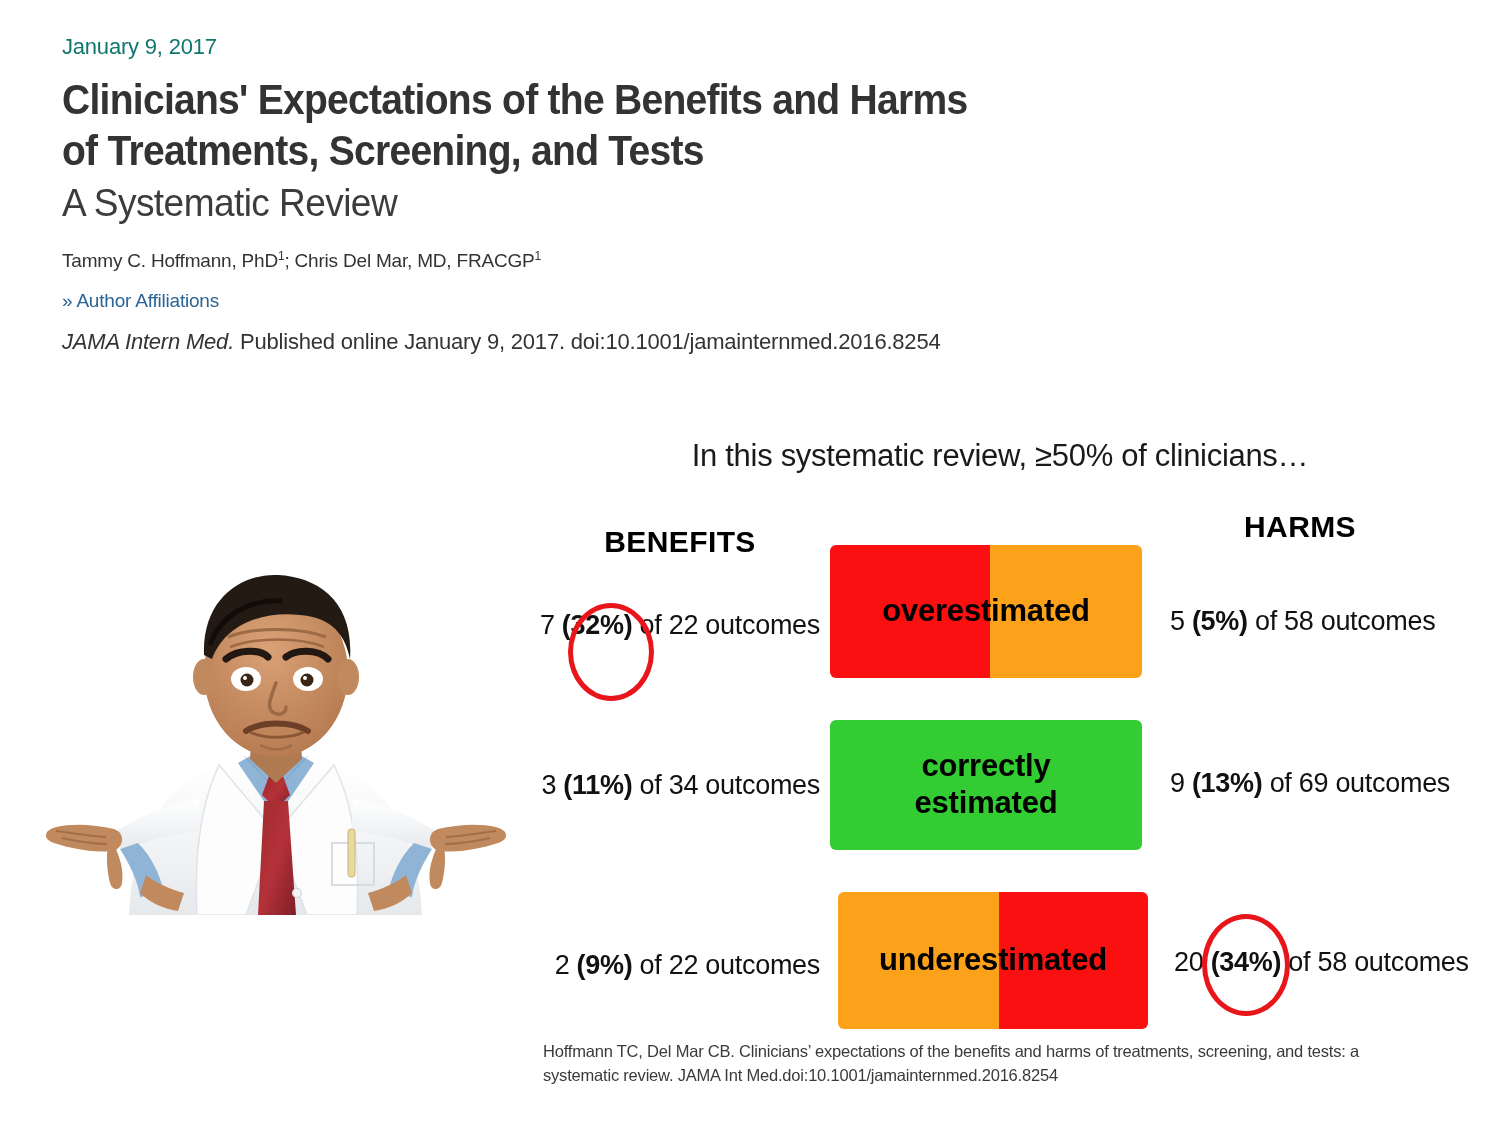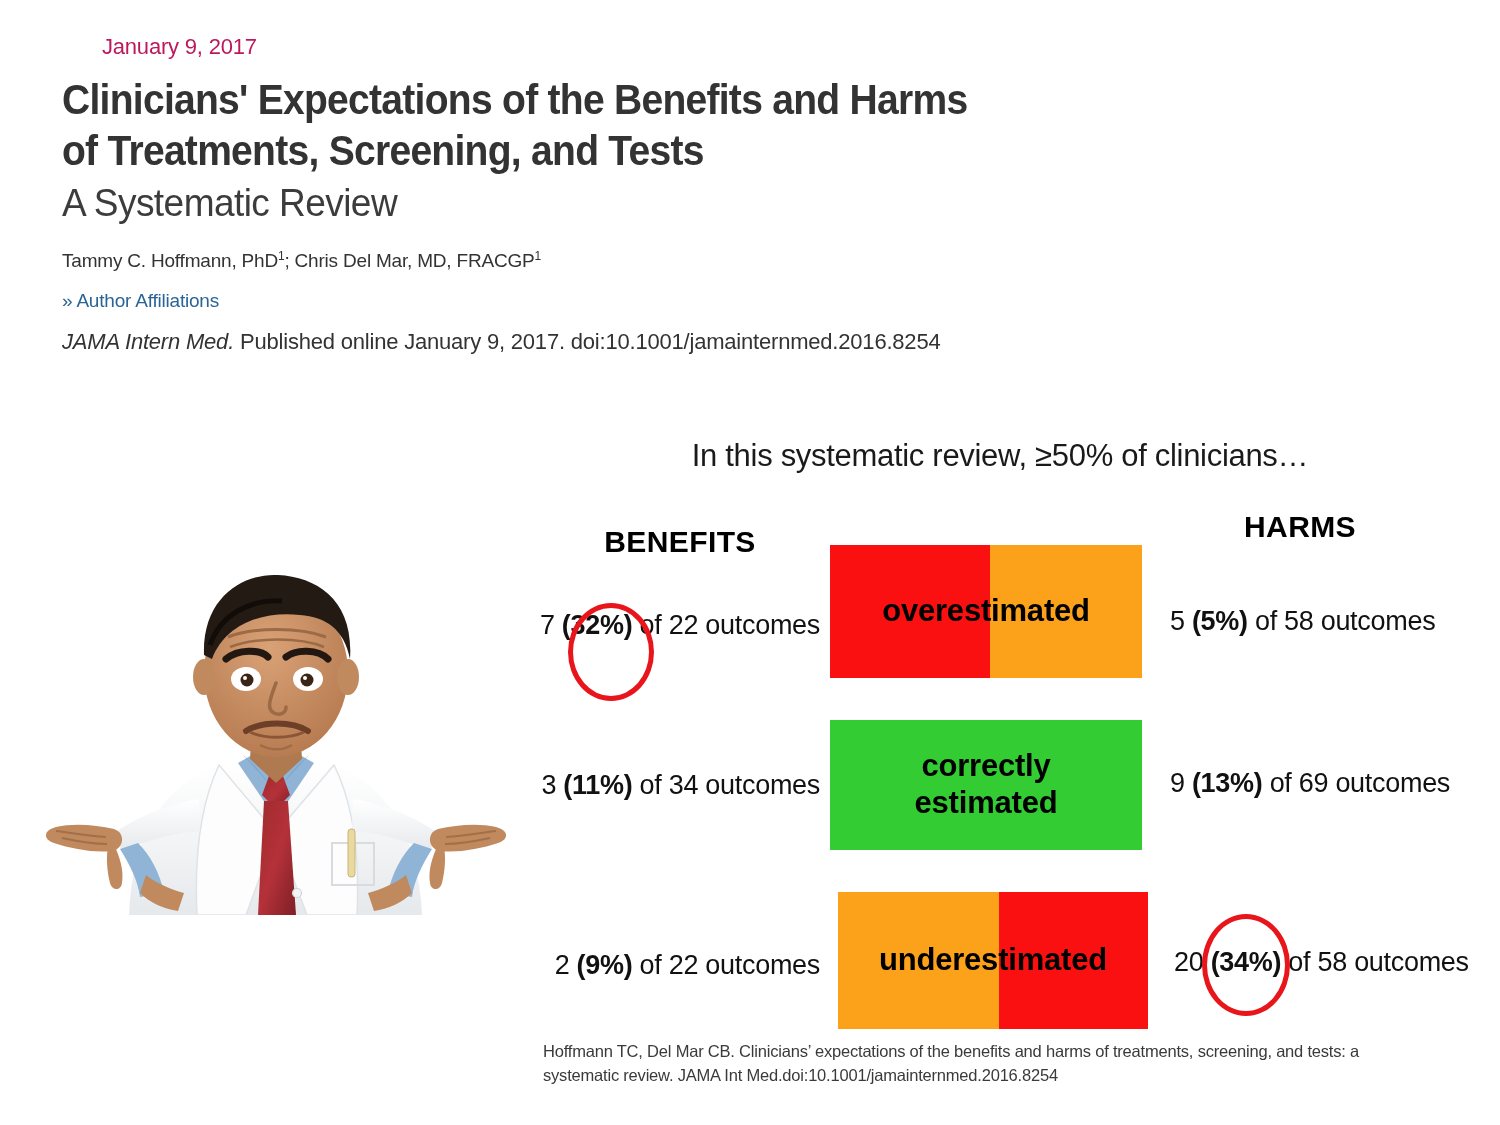--- a/index.html
+++ b/index.html
@@ -18,24 +18,23 @@
 
   
   #article-header {
     position: absolute;
     left: 62px;
     top: 34px;
     width: 1000px;
   }
   #pub-date {
     font-size: 22px;
-    color: #be185d;
+    color: #0f766e;
     letter-spacing: -0.2px;
     margin-bottom: 14px;
-    margin-left: 40px;
   }
   #article-title {
     font-size: 42px;
     line-height: 1.22;
     font-weight: bold;
     color: #333333;
     letter-spacing: -0.8px;
     transform: scaleX(0.93);
     transform-origin: left top;
     margin: 0 0 2px 0;
@@ -113,20 +112,21 @@
     position: absolute;
     display: flex;
     align-items: center;
     justify-content: center;
     text-align: center;
     font-weight: bold;
     color: #000000;
     font-size: 31px;
     line-height: 1.18;
     letter-spacing: -0.2px;
+    border-radius: 6px;
   }
   #box-over {
     left: 830px; top: 125px; width: 312px; height: 133px;
     background: linear-gradient(to right, #fa1010 0 51.2%, #fba21a 51.2% 100%);
   }
   #box-correct {
     left: 830px; top: 300px; width: 312px; height: 130px;
     background: #33cc33;
   }
   #box-under {

